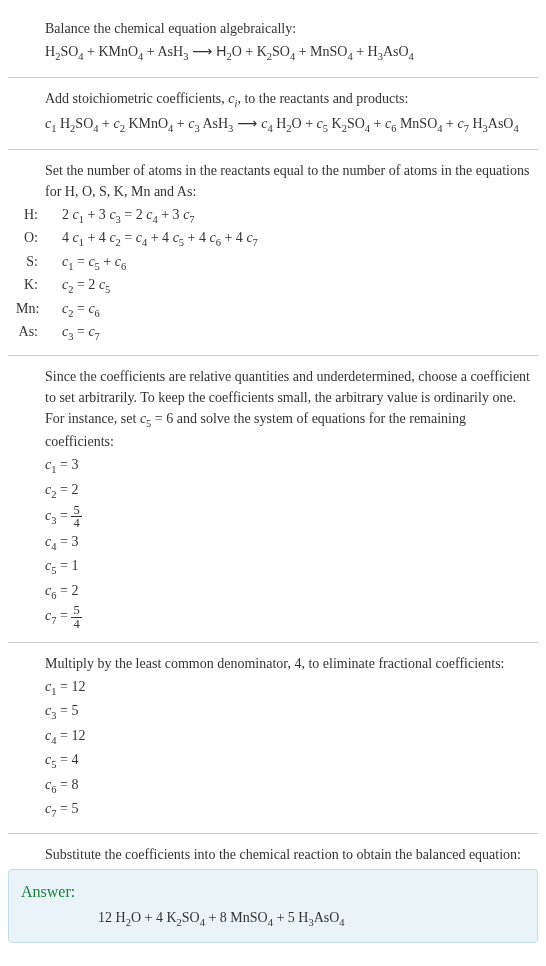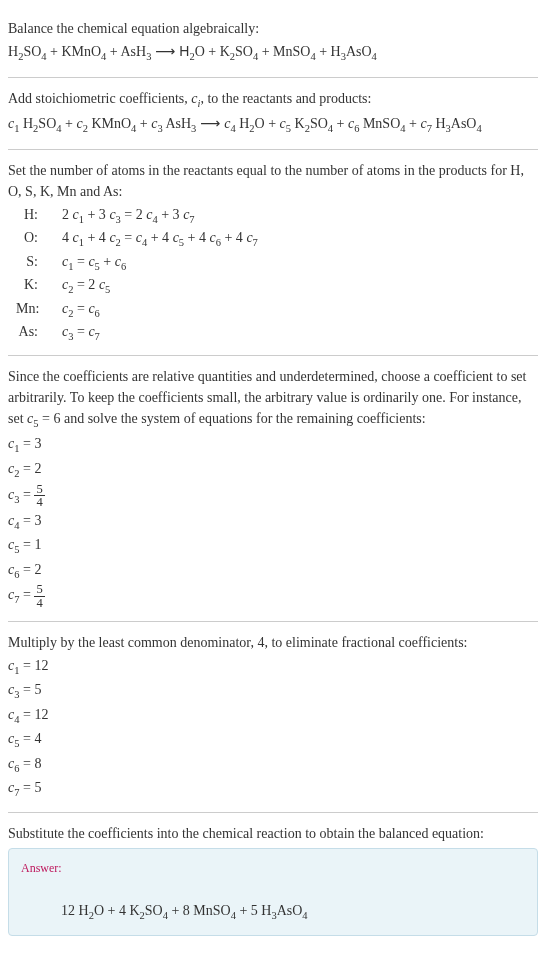--- a/index.html
+++ b/index.html
@@ -18,20 +18,21 @@
     }
     .section {
       border-bottom: 1px solid #ccc;
       padding: 10px 0;
     }
     .section:last-of-type {
       border-bottom: none;
     }
     .line {
       margin-bottom: 2px;
+      margin-left: 37px;
     }
     sub {
       font-size: 0.75em;
       vertical-align: sub;
     }
     .arrow {
       font-family: Arial, sans-serif;
     }
     .equation-table {
       margin-left: 8px;
@@ -66,23 +67,23 @@
       padding: 0 2px;
     }
     .answer-box {
       background: #eaf4f8;
       border: 1px solid #c5dde8;
       border-radius: 4px;
       padding: 10px 12px;
       margin-top: 4px;
     }
     .answer-label {
-      color: #be185d;
-      font-size: 12px;
-      margin-bottom: 23px;
+      color: #15803d;
+      font-size: 16px;
+      margin-bottom: 3px;
     }
     .answer-content {
       padding-left: 24px;
     }
     .answer-line2 {
       padding-left: 16px;
     }
     .italic-i {
       font-style: italic;
     }
@@ -103,21 +104,21 @@
 <div class="section">
   <div class="line">
     <span>Add stoichiometric coefficients, </span><span class="italic-i">c</span><sub class="italic-i">i</sub><span>, to the reactants and products:</span>
   </div>
   <div class="line">
     <span class="italic-i">c</span><sub>1</sub><span> H</span><sub>2</sub><span>SO</span><sub>4</sub><span> + </span><span class="italic-i">c</span><sub>2</sub><span> KMnO</span><sub>4</sub><span> + </span><span class="italic-i">c</span><sub>3</sub><span> AsH</span><sub>3</sub><span class="arrow">  ⟶  </span><span class="italic-i">c</span><sub>4</sub><span> H</span><sub>2</sub><span>O + </span><span class="italic-i">c</span><sub>5</sub><span> K</span><sub>2</sub><span>SO</span><sub>4</sub><span> + </span><span class="italic-i">c</span><sub>6</sub><span> MnSO</span><sub>4</sub><span> + </span><span class="italic-i">c</span><sub>7</sub><span> H</span><sub>3</sub><span>AsO</span><sub>4</sub>
   </div>
 </div>
 
 <div class="section">
-  <div class="line">Set the number of atoms in the reactants equal to the number of atoms in the products for H, O, S, K, Mn and As:</div>
+  <div class="line">Set the number of atoms in the reactants equal to the number of atoms in the equations for H, O, S, K, Mn and As:</div>
   <div class="equation-table" id="atom-eq-table">
       <div class="row">
         <div class="label">H:</div>
         <div class="eq"><span>2 </span><span class="italic-i">c</span><sub>1</sub><span> + 3 </span><span class="italic-i">c</span><sub>3</sub><span> = 2 </span><span class="italic-i">c</span><sub>4</sub><span> + 3 </span><span class="italic-i">c</span><sub>7</sub></div>
       </div>
       <div class="row">
         <div class="label">O:</div>
         <div class="eq"><span>4 </span><span class="italic-i">c</span><sub>1</sub><span> + 4 </span><span class="italic-i">c</span><sub>2</sub><span> = </span><span class="italic-i">c</span><sub>4</sub><span> + 4 </span><span class="italic-i">c</span><sub>5</sub><span> + 4 </span><span class="italic-i">c</span><sub>6</sub><span> + 4 </span><span class="italic-i">c</span><sub>7</sub></div>
       </div>
       <div class="row">

